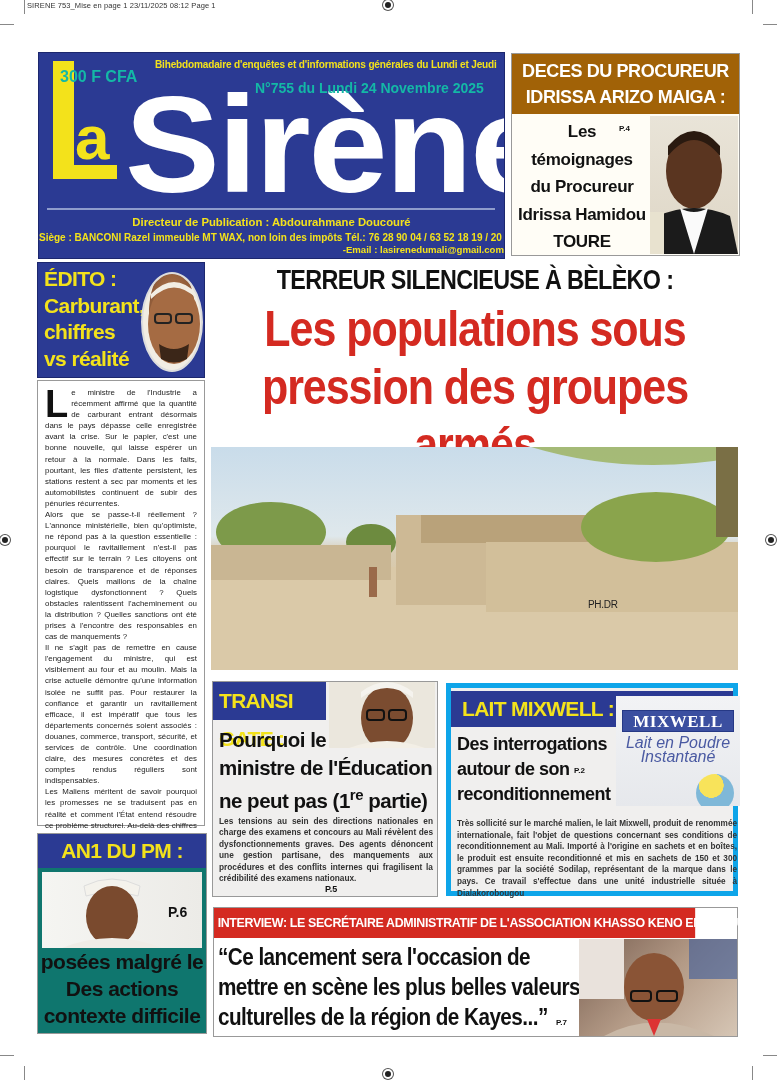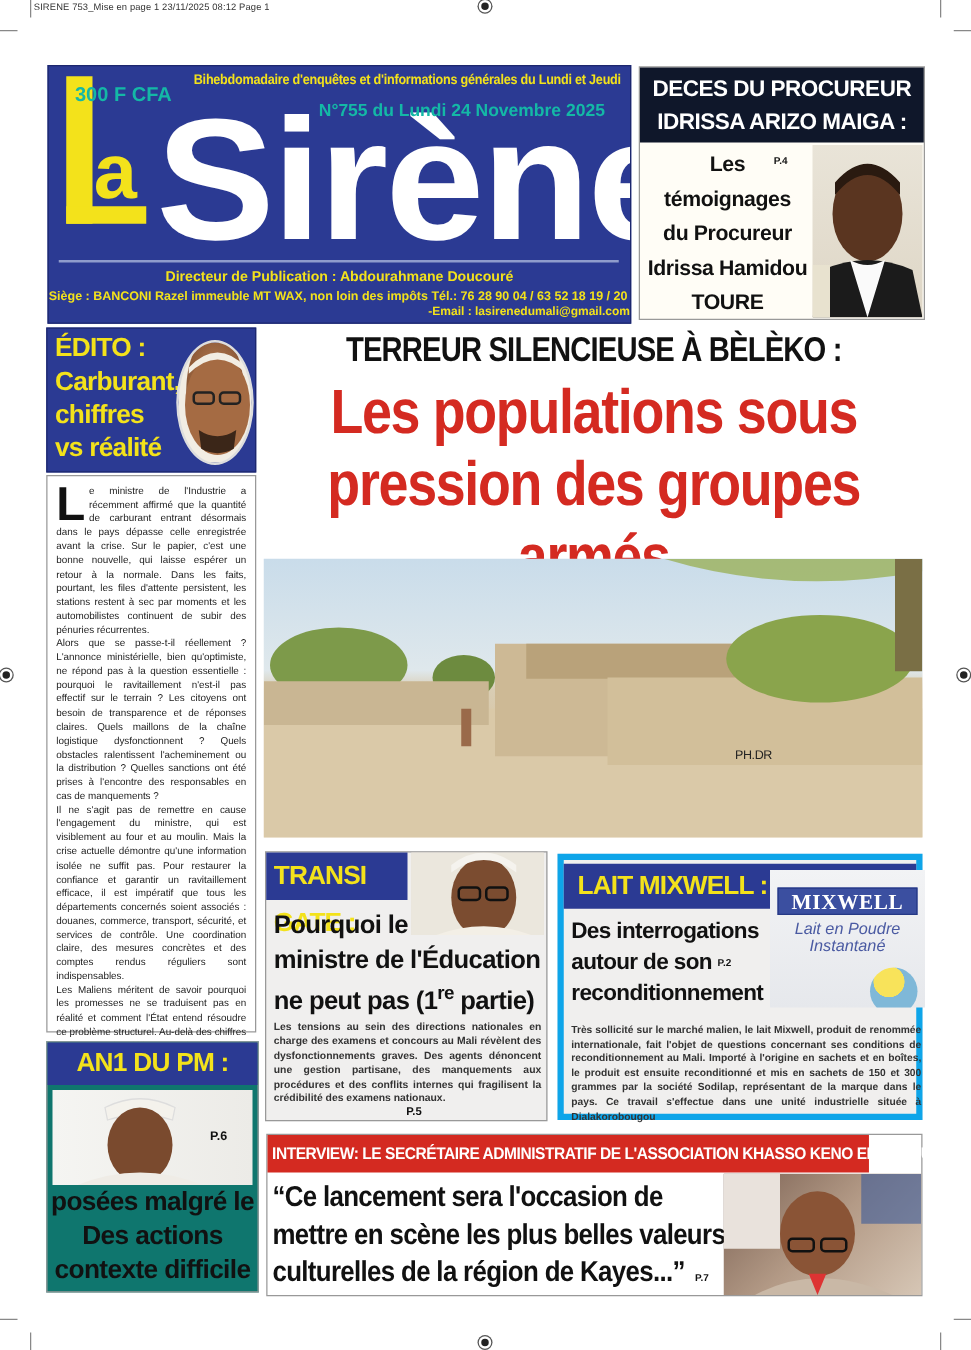--- a/index.html
+++ b/index.html
@@ -23,39 +23,39 @@
   .mh-tagline { left: 116px; top: 5px; font-size: 11.2px; font-weight: bold; color: #f3e21b; font-family: "Liberation Sans Narrow", "Liberation Sans", sans-serif; letter-spacing: -.2px; transform: scaleX(.9); transform-origin: left; white-space: nowrap; }
   .mh-issue { left: 216px; top: 27px; font-size: 14px; font-weight: bold; color: #14b8a6; white-space: nowrap; }
   .mh-title { left: 86px; top: 22px; font-size: 138px; font-weight: bold; color: #fff; line-height: 1; letter-spacing: -2px; transform: scaleX(1.03); transform-origin: left; white-space: nowrap; }
   .mh-rule { left: 8px; top: 155px; width: 448px; height: 2px; background: #8f9ccc; }
   .mh-director { left: 0; width: 100%; top: 163px; text-align: center; font-size: 11.3px; font-weight: bold; color: #f3e21b; }
   .mh-address { left: 0; width: 100%; top: 179px; text-align: right; font-size: 10px; font-weight: bold; color: #f3e21b; white-space: nowrap; }
   .mh-email { left: 0; width: 100%; top: 191px; text-align: right; font-size: 9.6px; font-weight: bold; color: #f3e21b; }
 
   
   .deces { left: 511px; top: 53px; width: 229px; height: 203px; border: 1px solid #999; background: #fffdf6; }
-  .deces-head { left: 0; top: 0; width: 100%; height: 60px; background: #0f172a; color: #fff; text-align: center; font-weight: bold; font-size: 18px; line-height: 26px; padding-top: 4px; font-family: "Liberation Sans", sans-serif; transform-origin: center; letter-spacing: -.4px; }
+  .deces-head { left: 0; top: 0; width: 100%; height: 60px; background: #a16207; color: #fff; text-align: center; font-weight: bold; font-size: 18px; line-height: 26px; padding-top: 4px; font-family: "Liberation Sans", sans-serif; transform-origin: center; letter-spacing: -.4px; }
   .deces-text { left: 6px; top: 64px; width: 128px; text-align: center; font-weight: bold; font-size: 17px; line-height: 27.5px; letter-spacing: -.3px; }
   .deces-page { left: 107px; top: 70px; font-size: 8px; font-weight: bold; }
   .deces-photo { left: 138px; top: 62px; width: 88px; height: 138px; background: linear-gradient(180deg,#e9e4d8 0%,#ded6c6 100%); overflow: hidden; }
 
   
   .edito-head { left: 37px; top: 262px; width: 168px; height: 116px; background: #2b3a93; border: 1px solid #1c276e; }
   .edito-title { left: 6px; top: 3px; font-size: 21px; font-weight: bold; color: #f3e21b; line-height: 26.5px; letter-spacing: -.6px; }
   .edito-photo { left: 103px; top: 9px; width: 62px; height: 100px; border-radius: 50%; background: radial-gradient(ellipse at 50% 40%, #c58a5c 0%, #8e5a38 55%, #f2ede3 57%, #f2ede3 100%); border: 2px solid #ddd; overflow: hidden; }
   .edito-body { left: 37px; top: 380px; width: 168px; height: 446px; border: 1px solid #999; background: #fff; padding: 6px 7px 4px 7px; font-size: 7.9px; line-height: 11.1px; color: #222; text-align: justify; }
   .edito-body p { margin: 0; }
   .dropcap { float: left; font-size: 38px; line-height: 30px; font-weight: bold; margin: 2px 3px 0 0; color: #111; font-family: "Liberation Sans", sans-serif; }
   .edito-sign { text-align: right; font-weight: bold; }
 
   
   .an1 { left: 37px; top: 833px; width: 170px; height: 201px; border: 1px solid #999; background: #0f766e; }
   .an1-head { left: 0; top: 0; width: 100%; height: 34px; background: #2b3a93; color: #f3e21b; text-align: center; font-size: 21px; font-weight: bold; line-height: 34px; letter-spacing: -.6px; }
   .an1-photo { left: 4px; top: 38px; width: 160px; height: 76px; background: linear-gradient(90deg, #f5f5f2, #ecebe7); overflow: hidden; }
-  .an1-page { left: 130px; top: 70px; font-size: 10px; font-weight: bold; }
+  .an1-page { left: 130px; top: 70px; font-size: 14px; font-weight: bold; }
   .an1-text { left: 0; top: 114px; width: 100%; text-align: center; font-size: 21px; font-weight: bold; line-height: 27px; letter-spacing: -.5px; }
 
   
   .kicker { left: 210px; top: 264px; width: 530px; text-align: center; font-size: 27.5px; font-weight: bold; color: #111; letter-spacing: -.8px; transform: scaleX(.85); }
   .main-head { left: 205px; top: 300px; width: 540px; text-align: center; font-size: 50px; font-weight: bold; color: #d42a21; line-height: 58px; letter-spacing: -1.2px; transform: scaleX(.86); transform-origin: center; }
 
   
   .photo { left: 211px; top: 447px; width: 527px; height: 223px; overflow: hidden; background: linear-gradient(180deg, #c9dcea 0%, #dfe8ec 40%, #d9cdb4 47%, #d8c7a6 60%, #dcc9a6 100%); }
   .photo-credit { left: 377px; top: 152px; font-size: 10px; color: #222; letter-spacing: -.3px; }
 
@@ -67,21 +67,21 @@
   .transi-title sup { font-size: 15px; vertical-align: 8px; font-weight: bold; }
   .transi-body { left: 6px; top: 134px; width: 214px; font-size: 8.3px; line-height: 11.4px; font-weight: bold; color: #333; text-align: justify; }
   .transi-page { left: 112px; top: 202px; font-size: 9px; font-weight: bold; }
 
   
   .mixwell { left: 446px; top: 683px; width: 292px; height: 213px; border: 5px solid #0ea5e9; background: #f0efee; }
   .mixwell-band { left: 0; top: 3px; width: 100%; height: 36px; background: #2b3a93; }
   .mixwell-head { left: 11px; top: 3px; font-size: 21px; font-weight: bold; color: #f3e21b; line-height: 36px; letter-spacing: -.7px; }
   .mixwell-photo { left: 165px; top: 8px; width: 124px; height: 110px; background: linear-gradient(180deg, #f2f3f5, #e6e8ec); overflow: hidden; }
   .mixwell-brand { left: 6px; top: 14px; width: 112px; height: 22px; background: #3b4fa0; color: #fff; font-family: "Liberation Serif", serif; font-weight: bold; font-size: 17px; text-align: center; line-height: 22px; letter-spacing: .5px; border: 1px solid #263986; }
-  .mixwell-sub { left: 0; top: 40px; width: 124px; text-align: center; font-style: italic; font-size: 13px; color: #4a5aa2; line-height: 14px; }
+  .mixwell-sub { left: 0; top: 40px; width: 124px; text-align: center; font-style: italic; font-size: 16px; color: #4a5aa2; line-height: 14px; }
   .mixwell-sun { left: 80px; top: 78px; width: 38px; height: 38px; border-radius: 50%; background: radial-gradient(circle at 40% 30%, #f8e35a 0 35%, #7fb8d8 36%); }
   .mixwell-title { left: 6px; top: 44px; width: 165px; font-size: 18px; font-weight: bold; line-height: 25px; letter-spacing: -.5px; }
   .mixwell-page { left: 123px; top: 78px; font-size: 8px; font-weight: bold; }
   .mixwell-body { left: 6px; top: 130px; width: 280px; font-size: 8.2px; line-height: 11.6px; font-weight: bold; color: #333; text-align: justify; }
 
   
   .interview { left: 213px; top: 907px; width: 525px; height: 130px; border: 1px solid #999; background: #fff; }
   .interview-head { left: 0; top: 0; width: 100%; height: 30px; background: #d42a21; color: #fff; font-size: 13.5px; font-weight: bold; line-height: 30px; padding-left: 4px; white-space: nowrap; letter-spacing: -.4px; transform: scaleX(.92); transform-origin: left; }
   .interview-quote { left: 4px; top: 34px; width: 360px; font-size: 23px; font-weight: bold; line-height: 30px; letter-spacing: -.6px; white-space: nowrap; transform: scaleX(.9); transform-origin: left; }
   .interview-page { left: 342px; top: 110px; font-size: 8px; font-weight: bold; }

